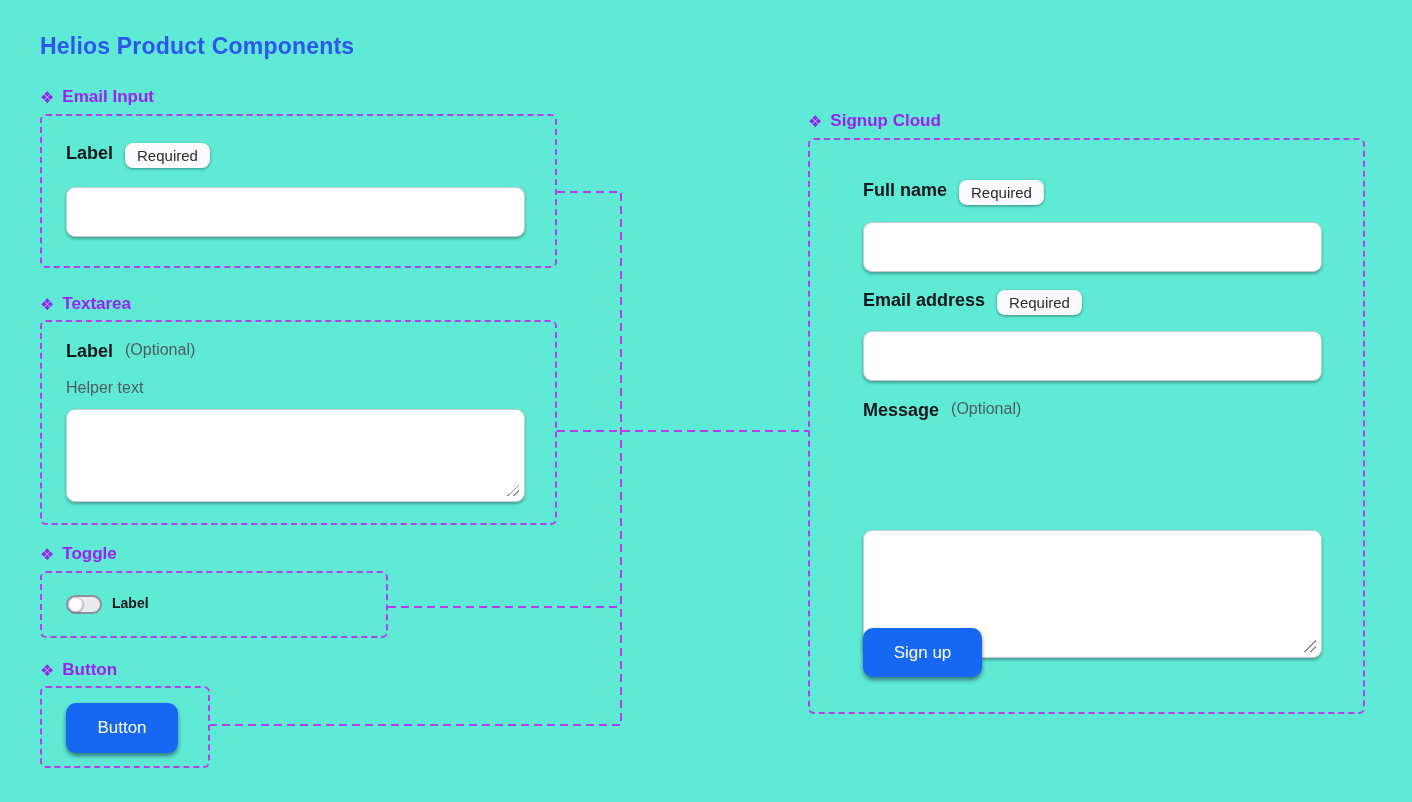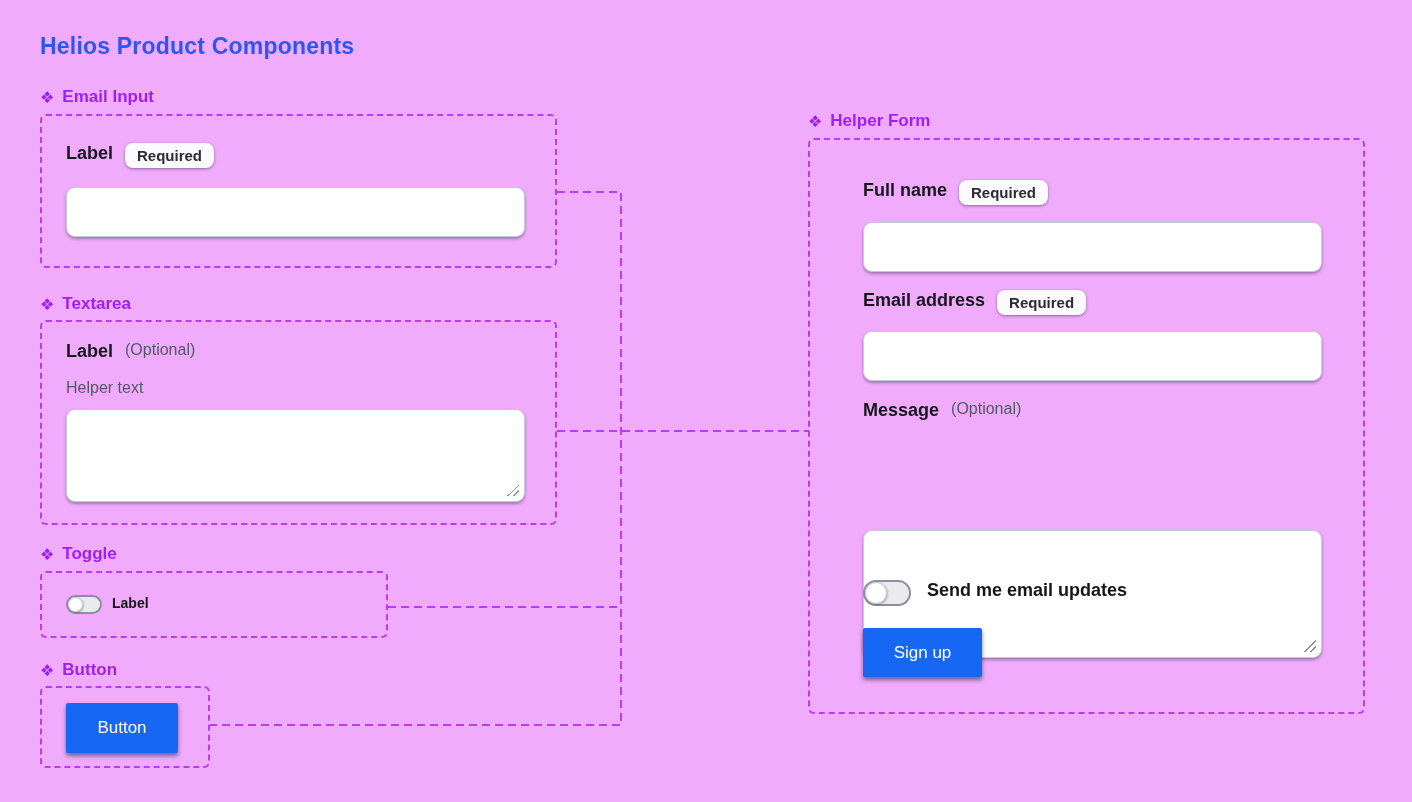--- a/index.html
+++ b/index.html
@@ -1,49 +1,49 @@
 <!DOCTYPE html>
 <html><head>
 <meta charset="utf-8">
 <style>
   html,body{margin:0;padding:0;background:#4d5f63;}
   *{box-sizing:border-box;}
-  .canvas{position:relative;width:1412px;height:802px;background:#f0abfc;
+  .canvas{position:relative;width:1412px;height:802px;background:#5eead4;
     font-family:"Liberation Sans","DejaVu Sans",sans-serif;overflow:hidden;}
   .abs{position:absolute;}
   .connectors{position:absolute;left:0;top:0;pointer-events:none;}
 
   .title{font-size:23px;font-weight:700;letter-spacing:.2px;white-space:nowrap;}
   .title-left{color:#2e55f0;}
   .title-right{color:#121318;}
 
   .sec-h{display:flex;align-items:center;gap:8px;font-size:17px;font-weight:700;
     color:#9e20f0;white-space:nowrap;}
   .sec-h .di{font-size:16px;line-height:1;transform:translateY(1px);}
 
   .frame{border:2px dashed #b93cf3;border-radius:6px;}
 
   .row{display:flex;gap:12px;white-space:nowrap;}
   .lbl{font-weight:700;font-size:18px;color:#15161b;}
   .muted{font-weight:400;font-size:16px;color:#505a64;}
   .badge{background:#fbfbfd;border-radius:8px;padding:4px 12px;font-size:15px;
-    color:#2b2b33;box-shadow:0 1px 3px rgba(15,18,35,.45);font-weight:bold;}
+    color:#2b2b33;box-shadow:0 1px 3px rgba(15,18,35,.45);}
 
   .field{background:#fff;border:1px solid #c7cad2;border-radius:9px;
     box-shadow:0 2px 3px rgba(18,22,35,.35);padding:6px 10px;font-size:16px;
     color:#15161b;outline:none;}
   .ta{resize:none;position:relative;}
   .grip{position:absolute;right:5px;bottom:5px;width:12px;height:12px;pointer-events:none;
     background:linear-gradient(135deg,transparent 50%,#8b919c 50% 58%,transparent 58% 74%,#8b919c 74% 82%,transparent 82%);}
 
   .toggle{border-radius:999px;background:#ebebef;border:2px solid #8f8da0;position:relative;cursor:pointer;}
   .knob{position:absolute;left:0;top:0;background:#fff;border-radius:50%;
     border:1px solid #c6c5d2;box-shadow:1px 1px 2px rgba(20,20,40,.25);}
 
-  .btn{border-radius:2px;font-size:17px;font-weight:500;cursor:pointer;
+  .btn{border-radius:10px;font-size:17px;font-weight:500;cursor:pointer;
     font-family:"Liberation Sans","DejaVu Sans",sans-serif;
     display:flex;align-items:center;justify-content:center;}
   .btn-primary{background:#1567f4;color:#fff;border:none;box-shadow:0 3px 4px rgba(10,15,45,.5);}
   .btn-secondary{background:#fcfcfe;color:#23232b;border:2px solid #8b8a9d;box-shadow:0 2px 3px rgba(10,15,45,.4);}
   .tgl-lbl{font-weight:700;color:#15161b;}
 </style>
 </head>
 <body>
 
 <div class="canvas">
@@ -96,21 +96,21 @@
   <div class="abs sec-h" style="left:40px;top:660px">
     <span class="di">❖</span>
     <span>Button</span>
   </div>
   <div class="abs frame" style="left:40px;top:686px;width:170px;height:82px"></div>
   <button class="abs btn btn-primary" style="left:66px;top:703px;width:112px;height:50px">Button</button>
 
 
   <div class="abs sec-h" style="left:808px;top:111px">
     <span class="di">❖</span>
-    <span>Helper Form</span>
+    <span>Signup Cloud</span>
   </div>
   <div class="abs frame" style="left:808px;top:138px;width:557px;height:576px"></div>
 
   <div class="abs row" style="left:863px;top:180px">
     <span class="lbl">Full name</span>
     <span class="badge">Required</span>
   </div>
   <input class="abs field" style="left: 863px; top: 222px; width: 459px; height: 50px;" value="">
 
   <div class="abs row" style="left:863px;top:290px">
@@ -120,22 +120,16 @@
   <input class="abs field" style="left: 863px; top: 331px; width: 459px; height: 50px;" value="">
 
   <div class="abs row" style="left:863px;top:400px">
     <span class="lbl">Message</span>
     <span class="muted">(Optional)</span>
   </div>
   <div class="abs field ta" style="left:863px;top:437px;width:459px;height:128px">
     <span class="grip"></span>
   </div>
 
-  <div class="abs row" style="left:863px;top:580px;gap:16px">
-    <span class="toggle" style="width:48px;height:26px">
-      <span class="knob" style="width:22px;height:22px"></span>
-    </span>
-    <span class="tgl-lbl" style="font-size:18px">Send me email updates</span>
-  </div>
 
   <button class="abs btn btn-primary" style="left:863px;top:628px;width:119px;height:49px">Sign up</button>
 
 </div>
 
 </body></html>

